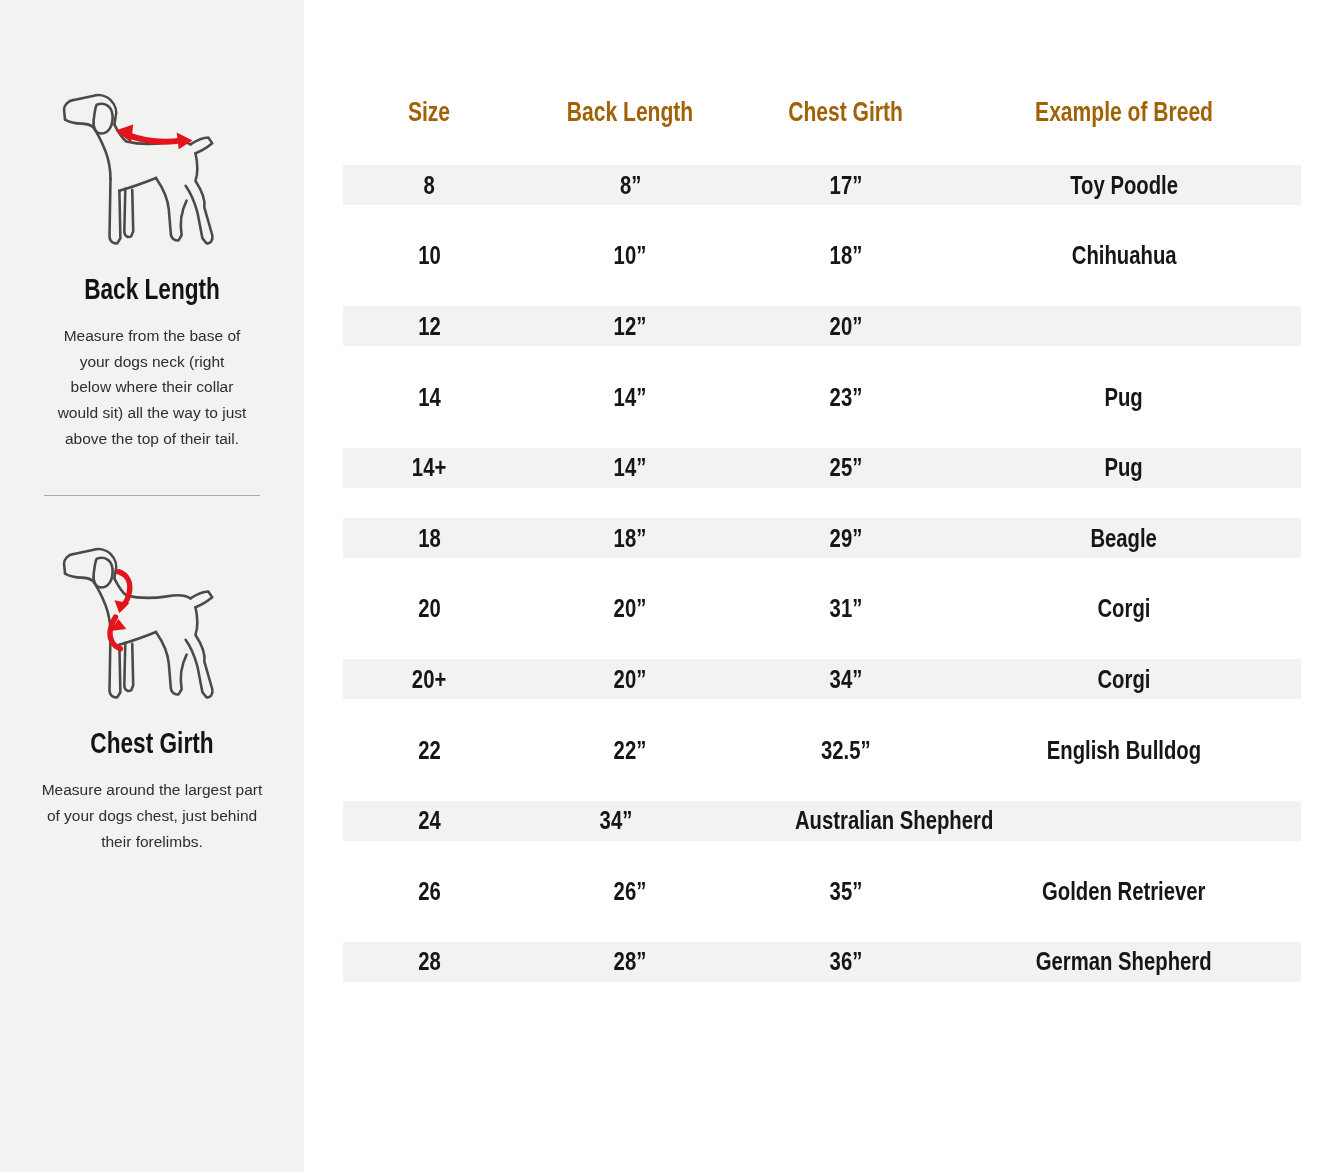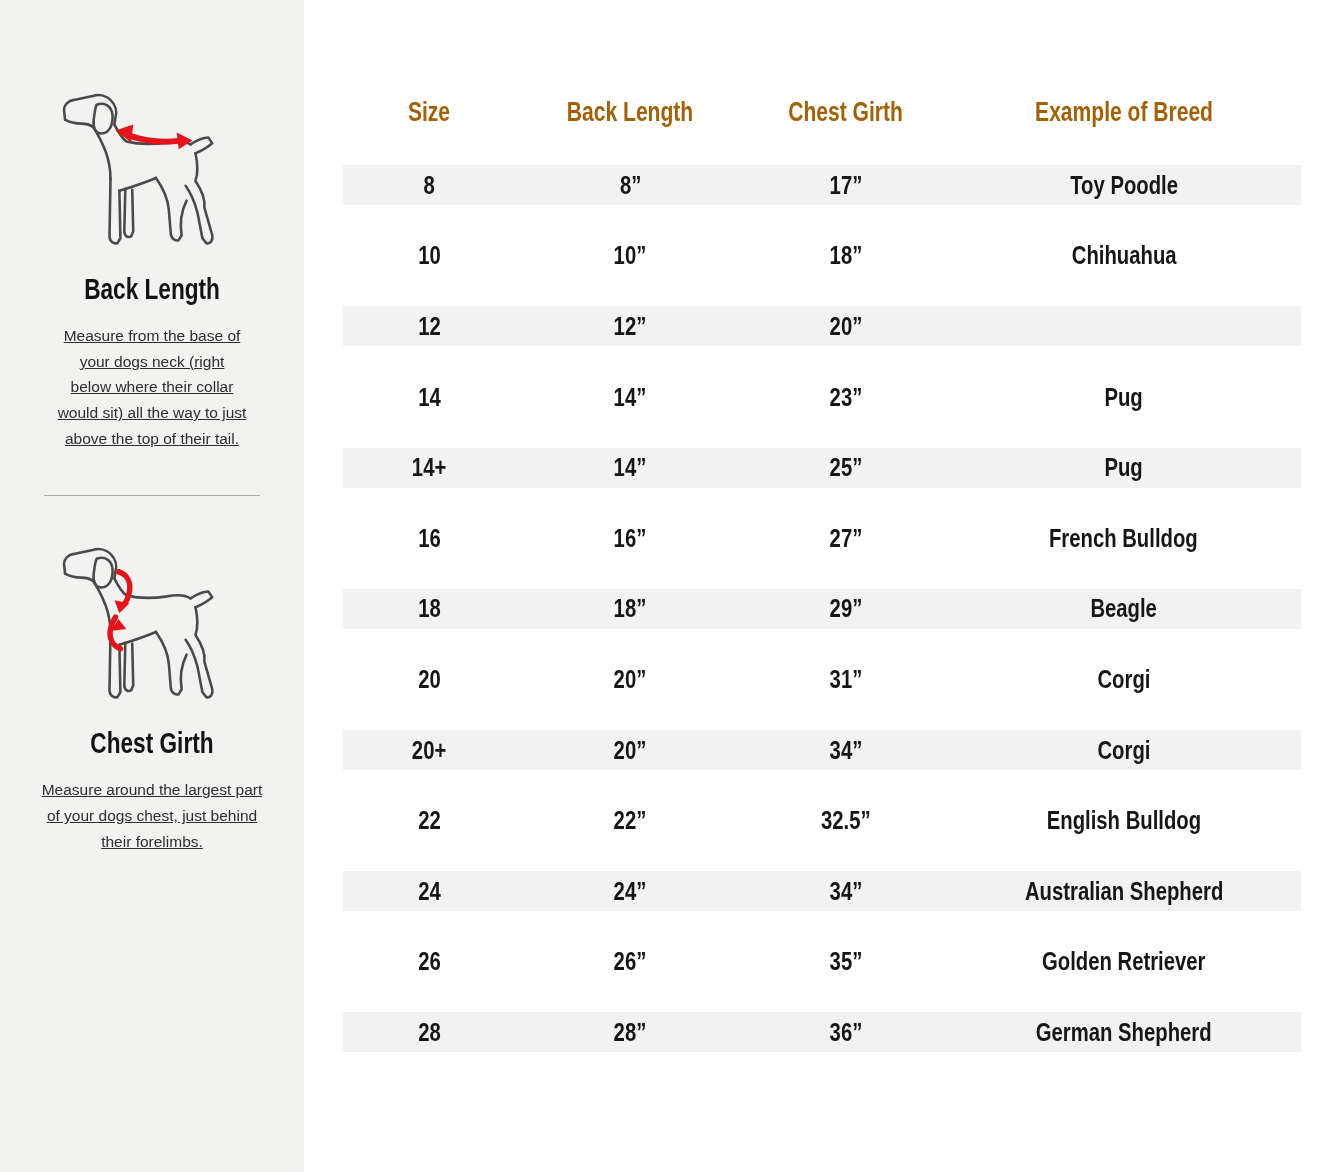--- a/index.html
+++ b/index.html
@@ -5,21 +5,21 @@
   html,body{margin:0;padding:0;background:#ffffff;}
   body{width:1335px;height:1172px;font-family:"Liberation Sans","DejaVu Sans",sans-serif;color:#161616;}
   .page{position:relative;width:1335px;height:1172px;display:flex;overflow:hidden;background:#ffffff;}
 
   
   .sidebar{flex:none;width:304px;height:1172px;background:#f2f2f1;box-sizing:border-box;
            padding:90px 30px 0 30px;text-align:center;}
   .guide-illustration{display:block;margin:0 auto;}
   .guide-title{margin:16px 0 10px 0;font-size:29px;font-weight:700;color:#121212;line-height:1.1;}
   .guide-desc{margin:17px auto;max-width:250px;font-size:15.5px;line-height:1.66;color:#2e2e2e;
-              white-space:pre-line;font-weight:400;text-decoration:underline;}
+              white-space:pre-line;font-weight:400;}
   .divider{border:none;border-top:1px solid #ababab;width:216px;margin:44px auto 48px auto;}
 
   
   .cn{display:inline-block;transform:scaleX(0.78);transform-origin:50% 50%;white-space:nowrap;}
 
   
   .content{flex:1;box-sizing:border-box;padding:86px 34px 0 39px;}
   .thead{display:flex;align-items:center;height:52px;}
   .hcell{text-align:center;font-size:27px;font-weight:700;color:#a16207;}
   .tbody{display:flex;flex-direction:column;margin-top:12px;}
@@ -120,26 +120,20 @@
           <div class="cell col1"><span class="cn">14”</span></div>
           <div class="cell col2"><span class="cn">23”</span></div>
           <div class="cell col3"><span class="cn">Pug</span></div>
         </div>
         <div class="trow striped">
           <div class="cell col0"><span class="cn">14+</span></div>
           <div class="cell col1"><span class="cn">14”</span></div>
           <div class="cell col2"><span class="cn">25”</span></div>
           <div class="cell col3"><span class="cn">Pug</span></div>
         </div>
-        <div class="trow">
-          <div class="cell col0"><span class="cn">16</span></div>
-          <div class="cell col1"><span class="cn">16”</span></div>
-          <div class="cell col2"><span class="cn">27”</span></div>
-          <div class="cell col3"><span class="cn">French Bulldog</span></div>
-        </div>
         <div class="trow striped">
           <div class="cell col0"><span class="cn">18</span></div>
           <div class="cell col1"><span class="cn">18”</span></div>
           <div class="cell col2"><span class="cn">29”</span></div>
           <div class="cell col3"><span class="cn">Beagle</span></div>
         </div>
         <div class="trow">
           <div class="cell col0"><span class="cn">20</span></div>
           <div class="cell col1"><span class="cn">20”</span></div>
           <div class="cell col2"><span class="cn">31”</span></div>
@@ -152,21 +146,20 @@
           <div class="cell col3"><span class="cn">Corgi</span></div>
         </div>
         <div class="trow">
           <div class="cell col0"><span class="cn">22</span></div>
           <div class="cell col1"><span class="cn">22”</span></div>
           <div class="cell col2"><span class="cn">32.5”</span></div>
           <div class="cell col3"><span class="cn">English Bulldog</span></div>
         </div>
         <div class="trow striped">
           <div class="cell col0"><span class="cn">24</span></div>
-          <div class="cell col1"><span class="cn">24”</span></div>
           <div class="cell col2"><span class="cn">34”</span></div>
           <div class="cell col3"><span class="cn">Australian Shepherd</span></div>
         </div>
         <div class="trow">
           <div class="cell col0"><span class="cn">26</span></div>
           <div class="cell col1"><span class="cn">26”</span></div>
           <div class="cell col2"><span class="cn">35”</span></div>
           <div class="cell col3"><span class="cn">Golden Retriever</span></div>
         </div>
         <div class="trow striped">

